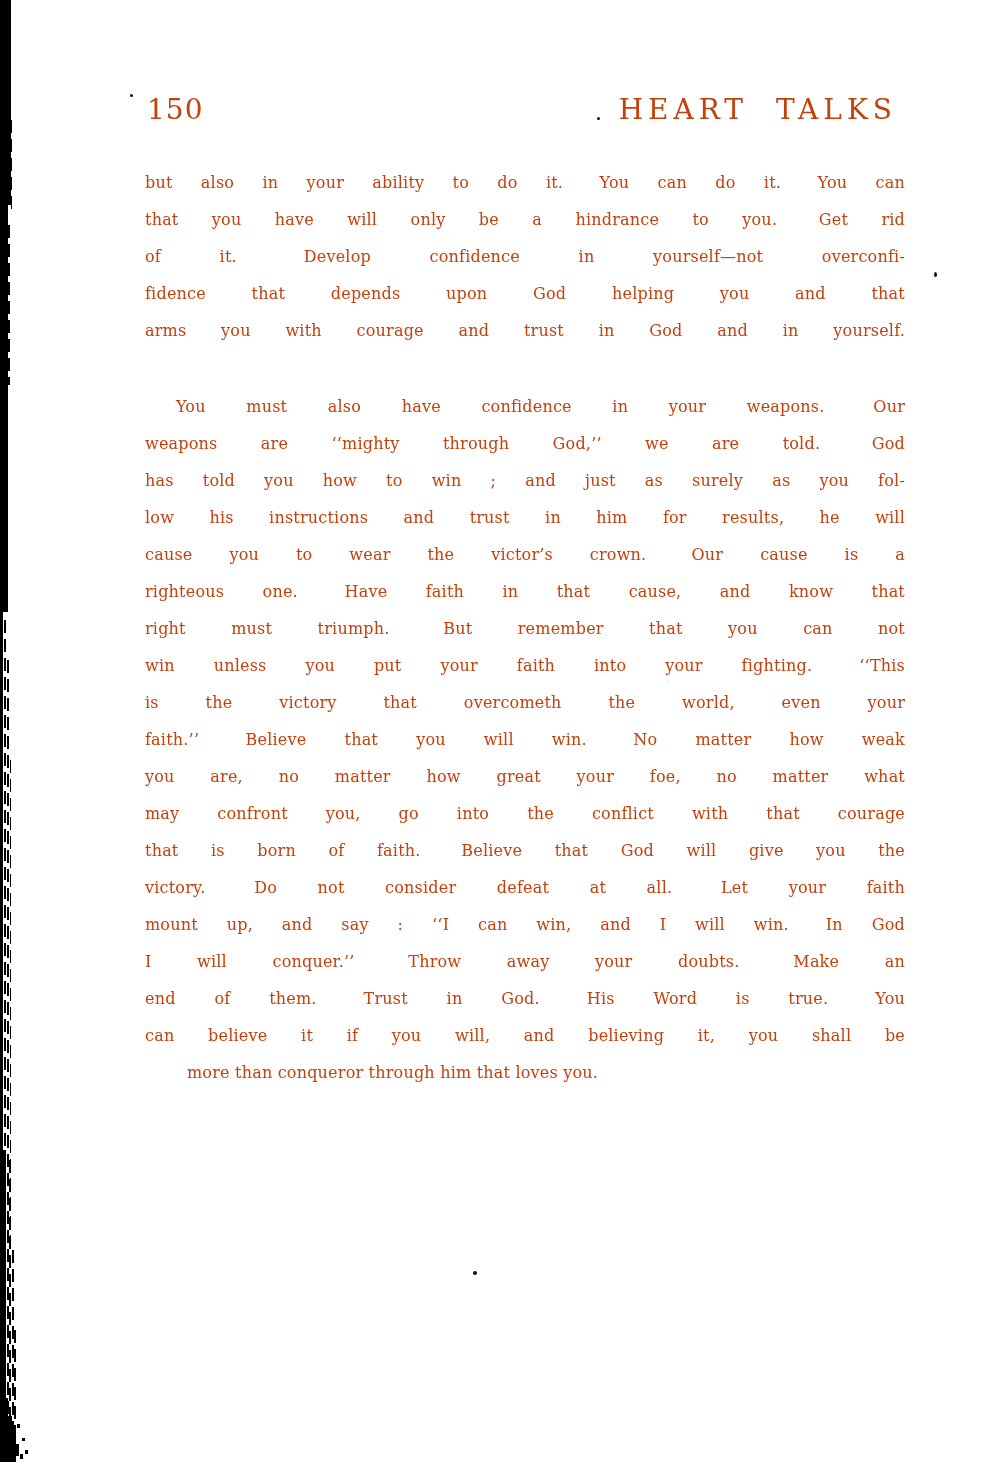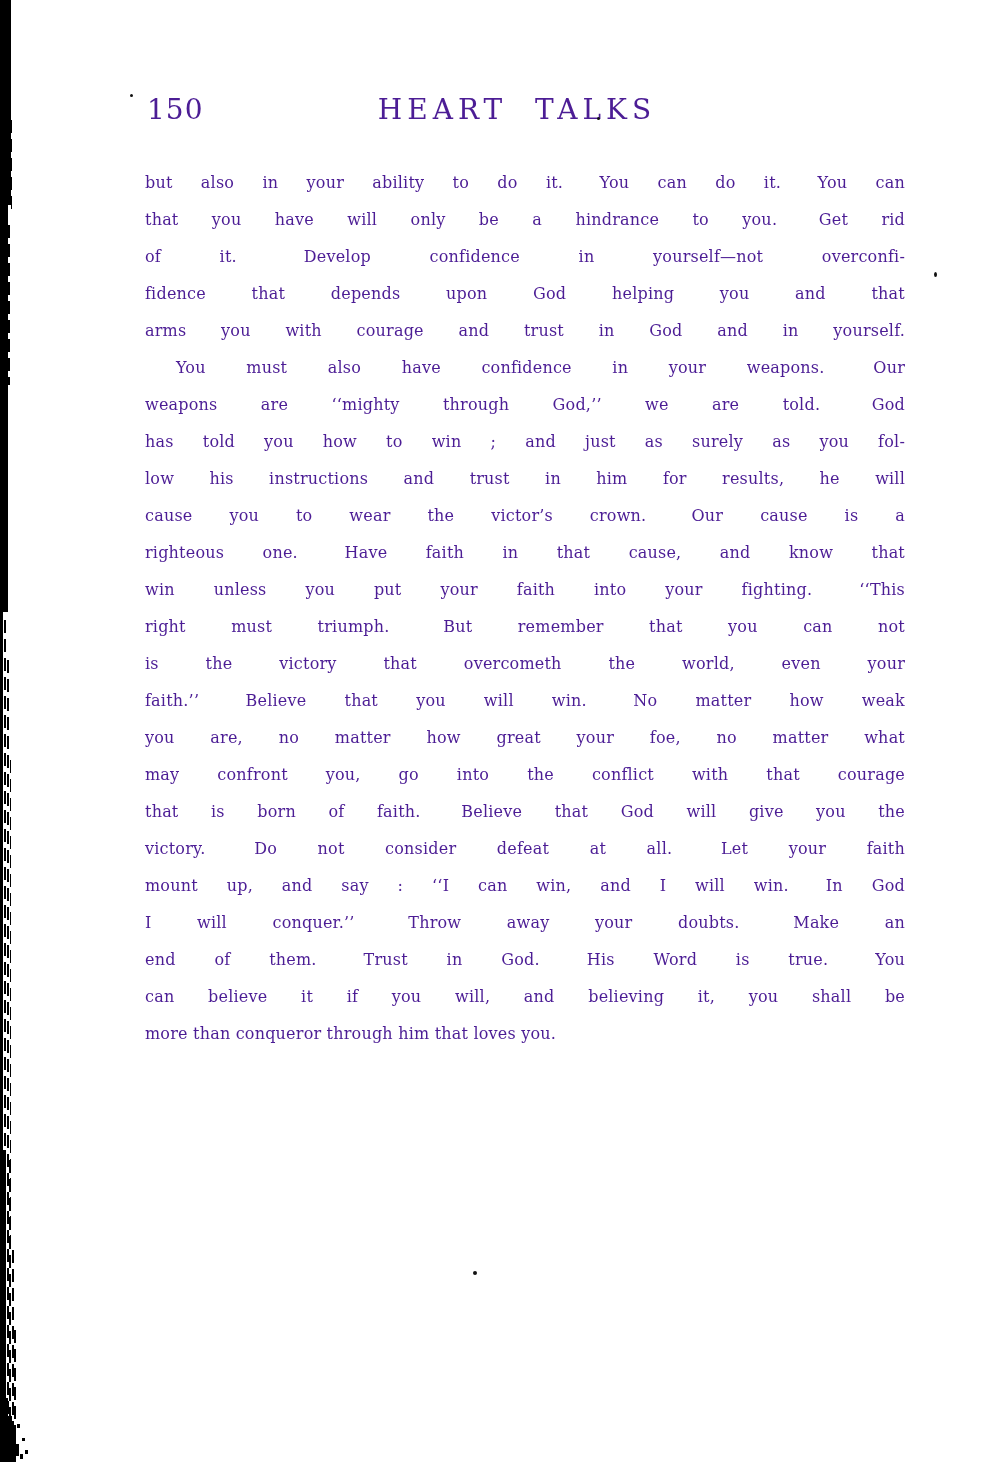--- a/index.html
+++ b/index.html
@@ -7,21 +7,21 @@
     padding: 0;
     background: #ffffff;
   }
   #scan-page {
     position: relative;
     width: 1000px;
     height: 1462px;
     background: #ffffff;
     overflow: hidden;
     font-family: "DejaVu Serif", "Liberation Serif", serif;
-    color: #4c1d95;
+    color: #c2410c;
   }
 
   
   #running-head {
     position: absolute;
     left: 145px;
     top: 94px;
     width: 760px;
     height: 34px;
   }
@@ -31,21 +31,21 @@
     top: 0;
     font-size: 28px;
     line-height: 32px;
     letter-spacing: 1px;
   }
   #head-title {
     position: absolute;
     left: 0;
     top: 0;
     width: 100%;
-    text-align: center;
+    text-align: right;
     transform: translateX(-8px);
     font-size: 28px;
     line-height: 32px;
     letter-spacing: 5px;
     word-spacing: 14px;
   }
 
   
   #page-body {
     position: absolute;
@@ -55,22 +55,22 @@
   }
   .line {
     font-size: 16px;
     line-height: 37px;
     height: 37px;
     white-space: nowrap;
     text-align: justify;
     text-align-last: justify;
     letter-spacing: 0.2px;
   }
-  .line.indent { text-indent: 31px; }
-  .line.no-justify { text-align-last: left; }
+  .line.indent { text-indent: 31px; margin-top: 39px; }
+  .line.no-justify { text-align-last: left; margin-left: 42px; }
 
   
   .artifact { position: absolute; background: #000; }
   .dash-v {
     background: none;
     background-image: repeating-linear-gradient(
       to bottom, #000 0 13px, transparent 13px 19px);
   }
   #blob-corner {
     position: absolute;
@@ -98,22 +98,22 @@
       <div class="line">that you have will only be a hindrance to you.  Get rid</div>
       <div class="line">of it.  Develop confidence in yourself—not overconfi-</div>
       <div class="line">fidence that depends upon God helping you and that</div>
       <div class="line">arms you with courage and trust in God and in yourself.</div>
       <div class="line indent">You must also have confidence in your weapons.  Our</div>
       <div class="line">weapons are ‘‘mighty through God,’’ we are told.  God</div>
       <div class="line">has told you how to win ; and just as surely as you fol-</div>
       <div class="line">low his instructions and trust in him for results, he will</div>
       <div class="line">cause you to wear the victor’s crown.  Our cause is a</div>
       <div class="line">righteous one.  Have faith in that cause, and know that</div>
+      <div class="line">right must triumph.  But remember that you can not</div>
       <div class="line">win unless you put your faith into your fighting.  ‘‘This</div>
-      <div class="line">right must triumph.  But remember that you can not</div>
       <div class="line">is the victory that overcometh the world, even your</div>
       <div class="line">faith.’’  Believe that you will win.  No matter how weak</div>
       <div class="line">you are, no matter how great your foe, no matter what</div>
       <div class="line">may confront you, go into the conflict with that courage</div>
       <div class="line">that is born of faith.  Believe that God will give you the</div>
       <div class="line">victory.  Do not consider defeat at all.  Let your faith</div>
       <div class="line">mount up, and say : ‘‘I can win, and I will win.  In God</div>
       <div class="line">I will conquer.’’  Throw away your doubts.  Make an</div>
       <div class="line">end of them.  Trust in God.  His Word is true.  You</div>
       <div class="line">can believe it if you will, and believing it, you shall be</div>

